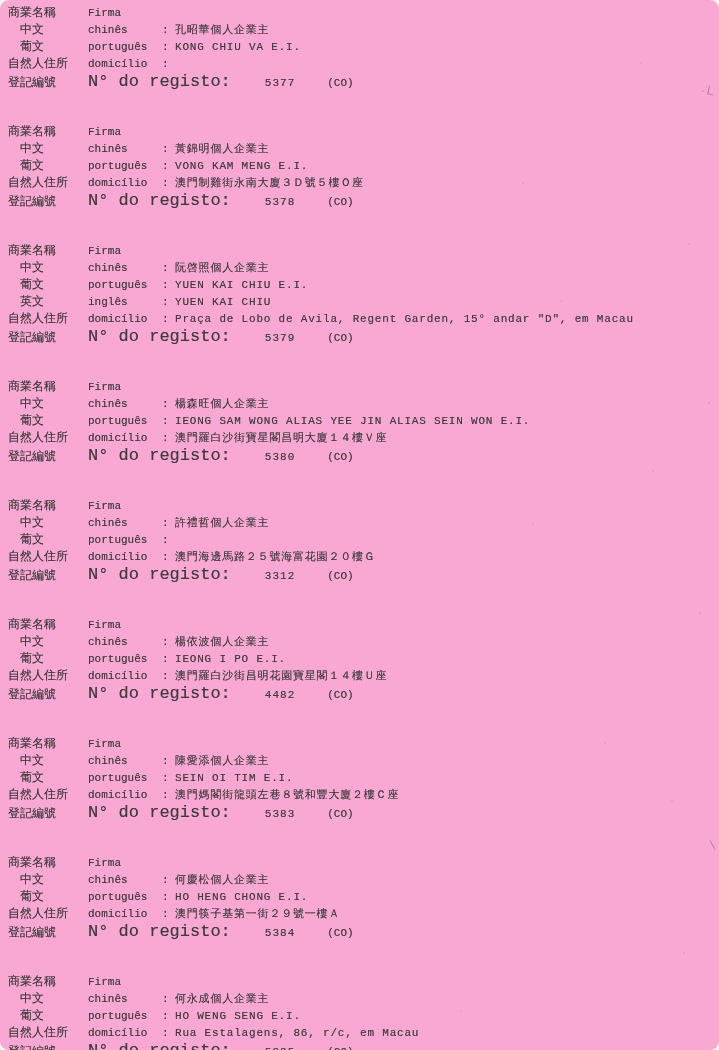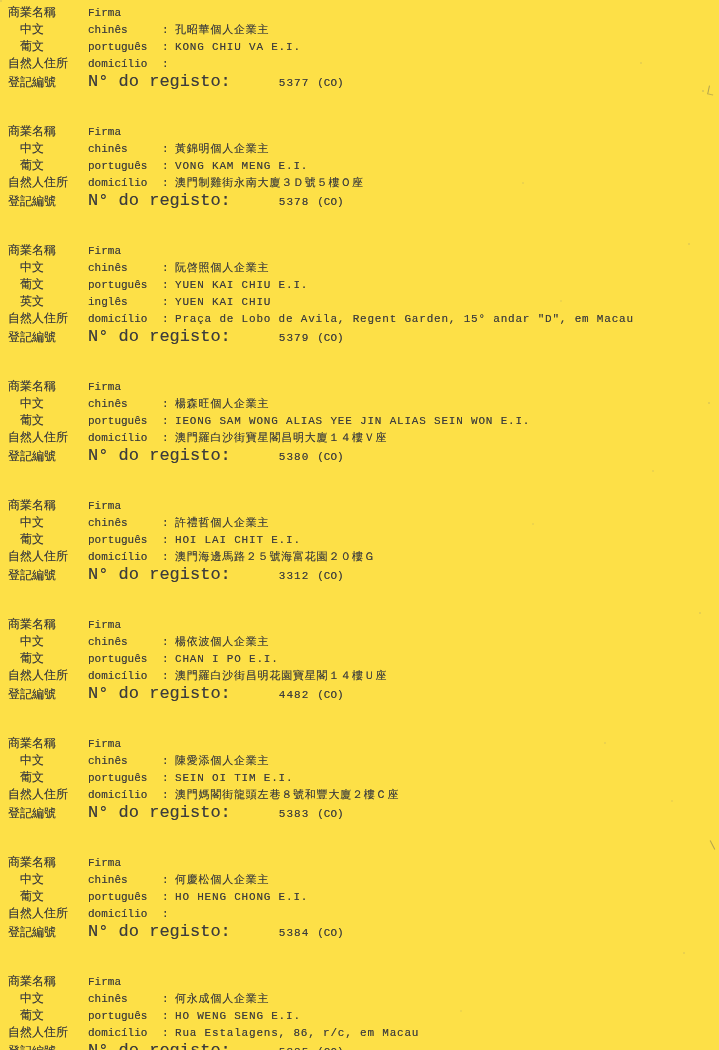--- a/index.html
+++ b/index.html
@@ -22,22 +22,22 @@
     text-shadow: 0 0 0.5px rgba(60,60,60,0.55);
   }
   .record { margin-bottom: 32px; }
   .row { display: flex; white-space: pre; align-items: baseline; }
   .lz  { flex: none; width: 80px; box-sizing: border-box; font-size: 12px; }
   .row.indent .lz { padding-left: 12px; }
   .lp  { flex: none; width: 74px; font-size: 11px; }
   .colon { flex: none; width: 13px; }
   .val { flex: 1; font-size: 11px; letter-spacing: 0.8px; }
   .lp-reg { flex: none; font-size: 17px; }
-  .reg-num { flex: none; margin-left: 48px; font-size: 11px; letter-spacing: 1px; }
-  .reg-type { flex: none; margin-left: 8px; font-size: 11px; }
+  .reg-num { flex: none; margin-left: 34px; font-size: 11px; letter-spacing: 1px; }
+  .reg-type { flex: none; margin-left: 32px; font-size: 11px; }
   
   .noise {
     position: absolute; top: 0; left: 0;
     width: 2px; height: 2px; border-radius: 50%;
     background: rgba(130,130,125,0.22);
     box-shadow:
       640px 62px 0 rgba(130,130,125,0.20),
       702px 90px 0 rgba(120,120,115,0.30),
       522px 182px 0 rgba(130,130,125,0.18),
       688px 243px 0 rgba(130,130,125,0.22),
@@ -61,21 +61,21 @@
   .artifact-2 {
     position: absolute; right: 6px; top: 840px;
     width: 1px; height: 10px;
     background: rgba(90,90,85,0.45);
     transform: rotate(-28deg);
   }
 </style>
 </head>
 <body>
 
-<div class="page" style="background: #fde047; color: rgb(60, 60, 60);">
+<div class="page" style="background: #f9a8d4; color: rgb(60, 60, 60); border-radius: 9px;">
   <div>
   <section class="record">
     <div class="row">
       <span class="lz">商業名稱</span>
       <span class="lp">Firma</span>
     </div>
     <div class="row indent">
       <span class="lz">中文</span>
       <span class="lp">chinês</span>
       <span class="colon">:</span>
@@ -210,21 +210,20 @@
     <div class="row indent">
       <span class="lz">中文</span>
       <span class="lp">chinês</span>
       <span class="colon">:</span>
       <span class="val">許禮哲個人企業主</span>
     </div>
     <div class="row indent">
       <span class="lz">葡文</span>
       <span class="lp">português</span>
       <span class="colon">:</span>
-      <span class="val">HOI LAI CHIT E.I.</span>
     </div>
 
     <div class="row">
       <span class="lz">自然人住所</span>
       <span class="lp">domicílio</span>
       <span class="colon">:</span>
       <span class="val">澳門海邊馬路２５號海富花園２０樓Ｇ</span>
     </div>
     <div class="row">
       <span class="lz">登記編號</span>
@@ -242,21 +241,21 @@
     <div class="row indent">
       <span class="lz">中文</span>
       <span class="lp">chinês</span>
       <span class="colon">:</span>
       <span class="val">楊依波個人企業主</span>
     </div>
     <div class="row indent">
       <span class="lz">葡文</span>
       <span class="lp">português</span>
       <span class="colon">:</span>
-      <span class="val">CHAN I PO E.I.</span>
+      <span class="val">IEONG I PO E.I.</span>
     </div>
 
     <div class="row">
       <span class="lz">自然人住所</span>
       <span class="lp">domicílio</span>
       <span class="colon">:</span>
       <span class="val">澳門羅白沙街昌明花園寶星閣１４樓Ｕ座</span>
     </div>
     <div class="row">
       <span class="lz">登記編號</span>
@@ -313,20 +312,21 @@
       <span class="lz">葡文</span>
       <span class="lp">português</span>
       <span class="colon">:</span>
       <span class="val">HO HENG CHONG E.I.</span>
     </div>
 
     <div class="row">
       <span class="lz">自然人住所</span>
       <span class="lp">domicílio</span>
       <span class="colon">:</span>
+      <span class="val">澳門筷子基第一街２９號一樓Ａ</span>
     </div>
     <div class="row">
       <span class="lz">登記編號</span>
       <span class="lp-reg">N° do registo:</span>
       <span class="reg-num">5384</span>
       <span class="reg-type">(CO)</span>
     </div>
   </section>
 
   <section class="record">

